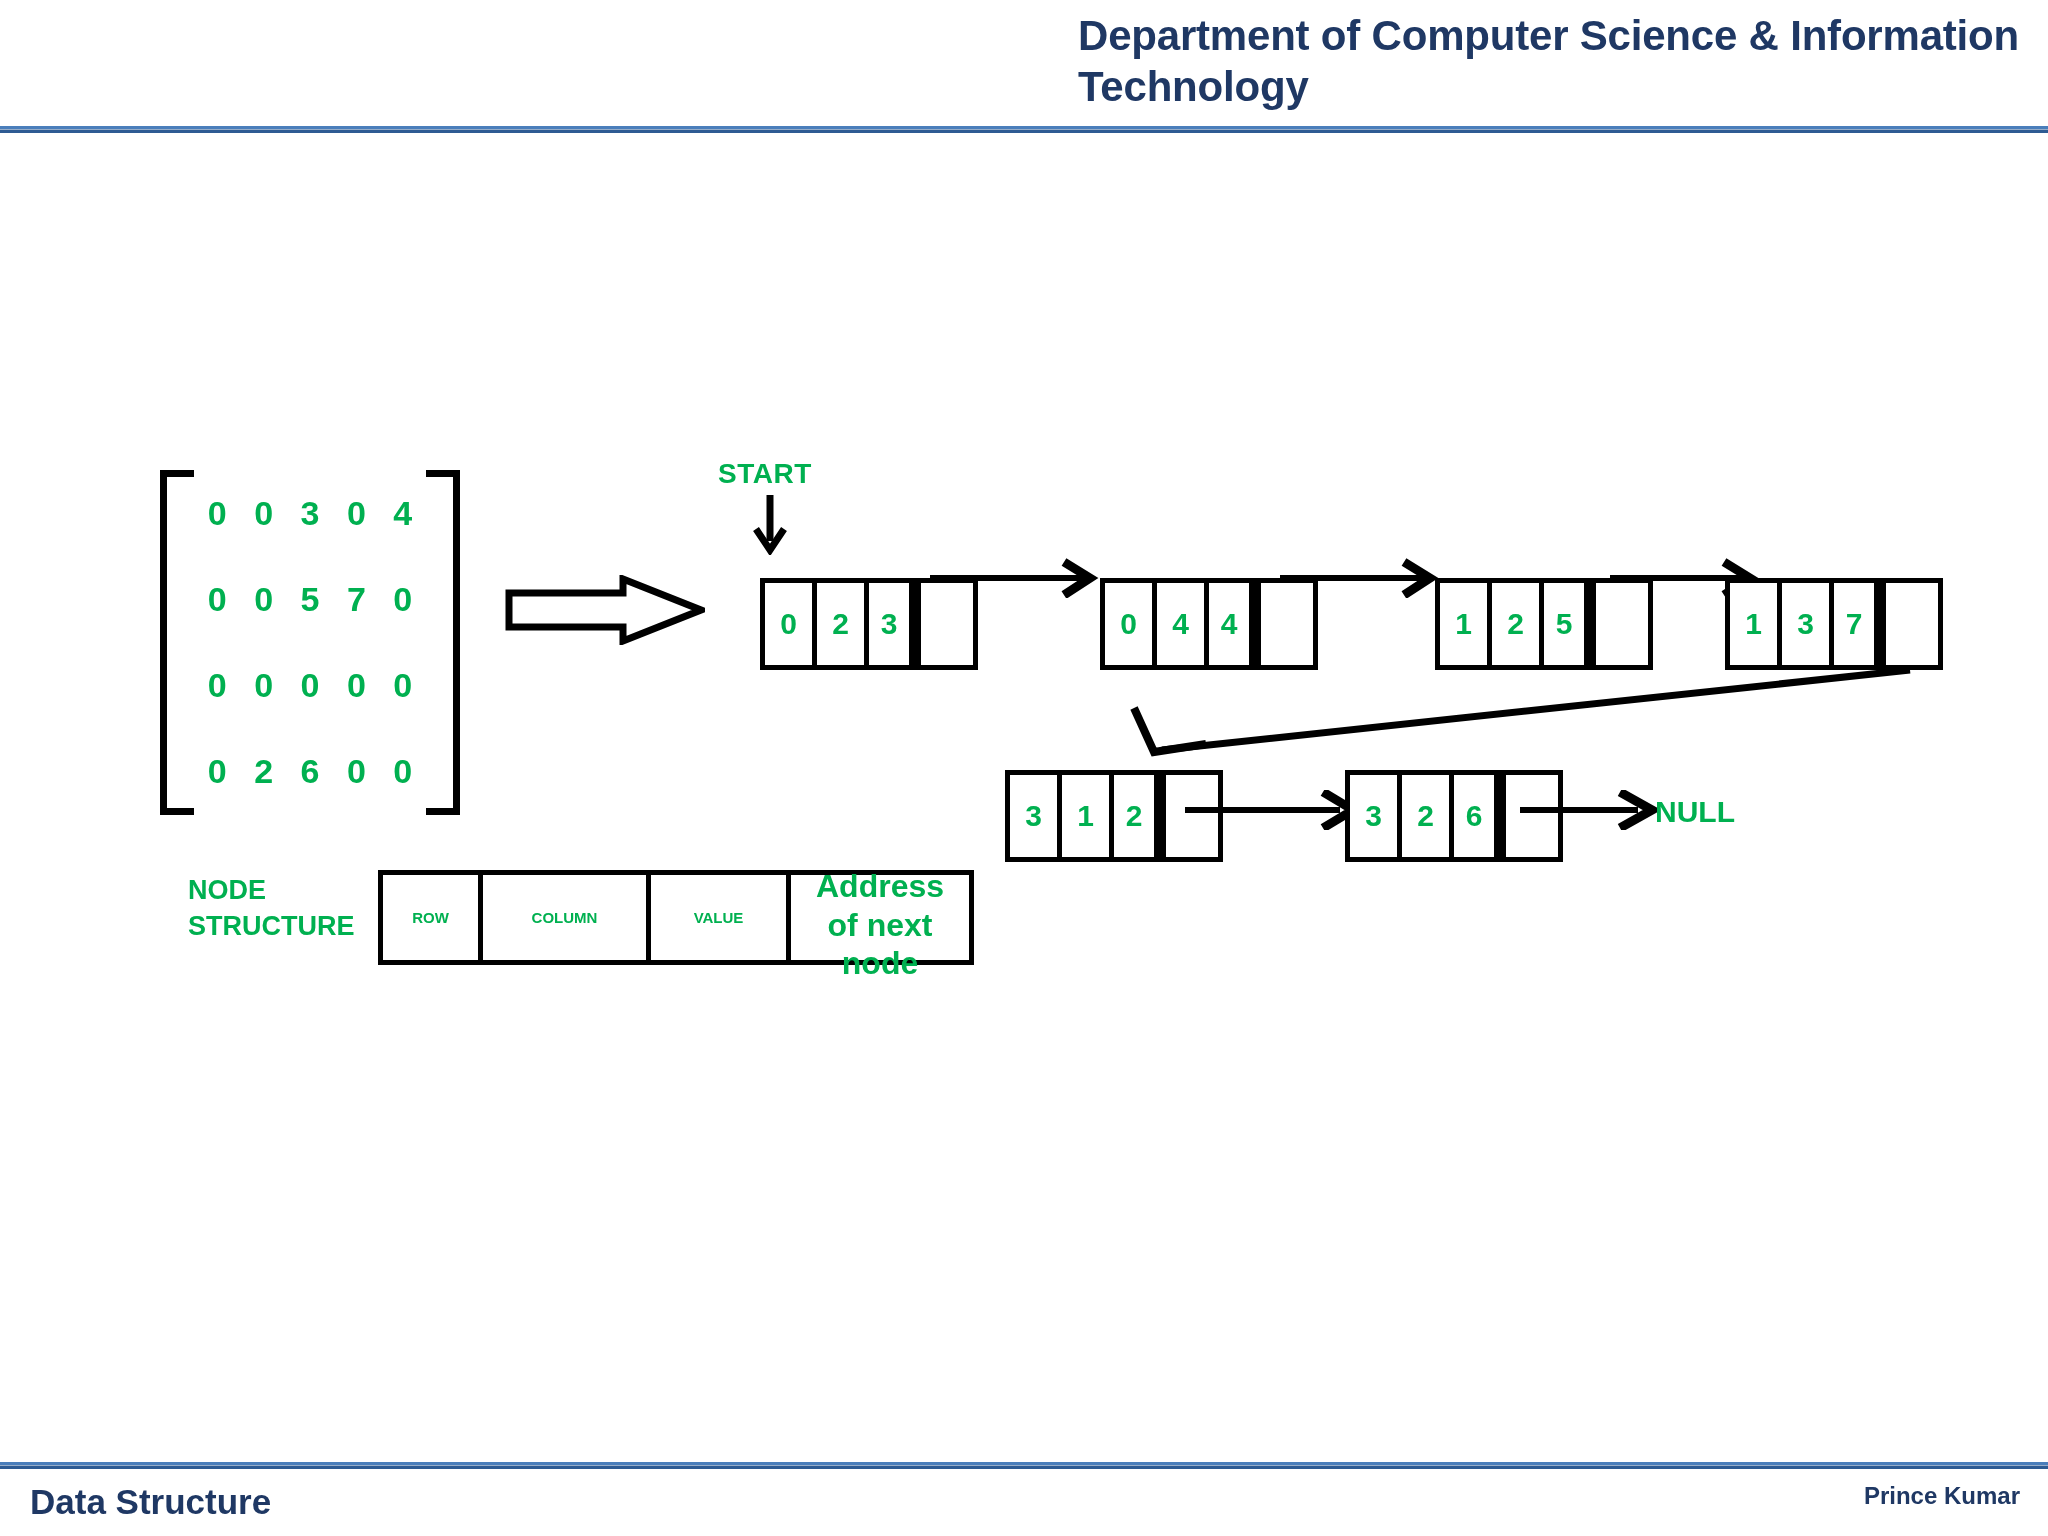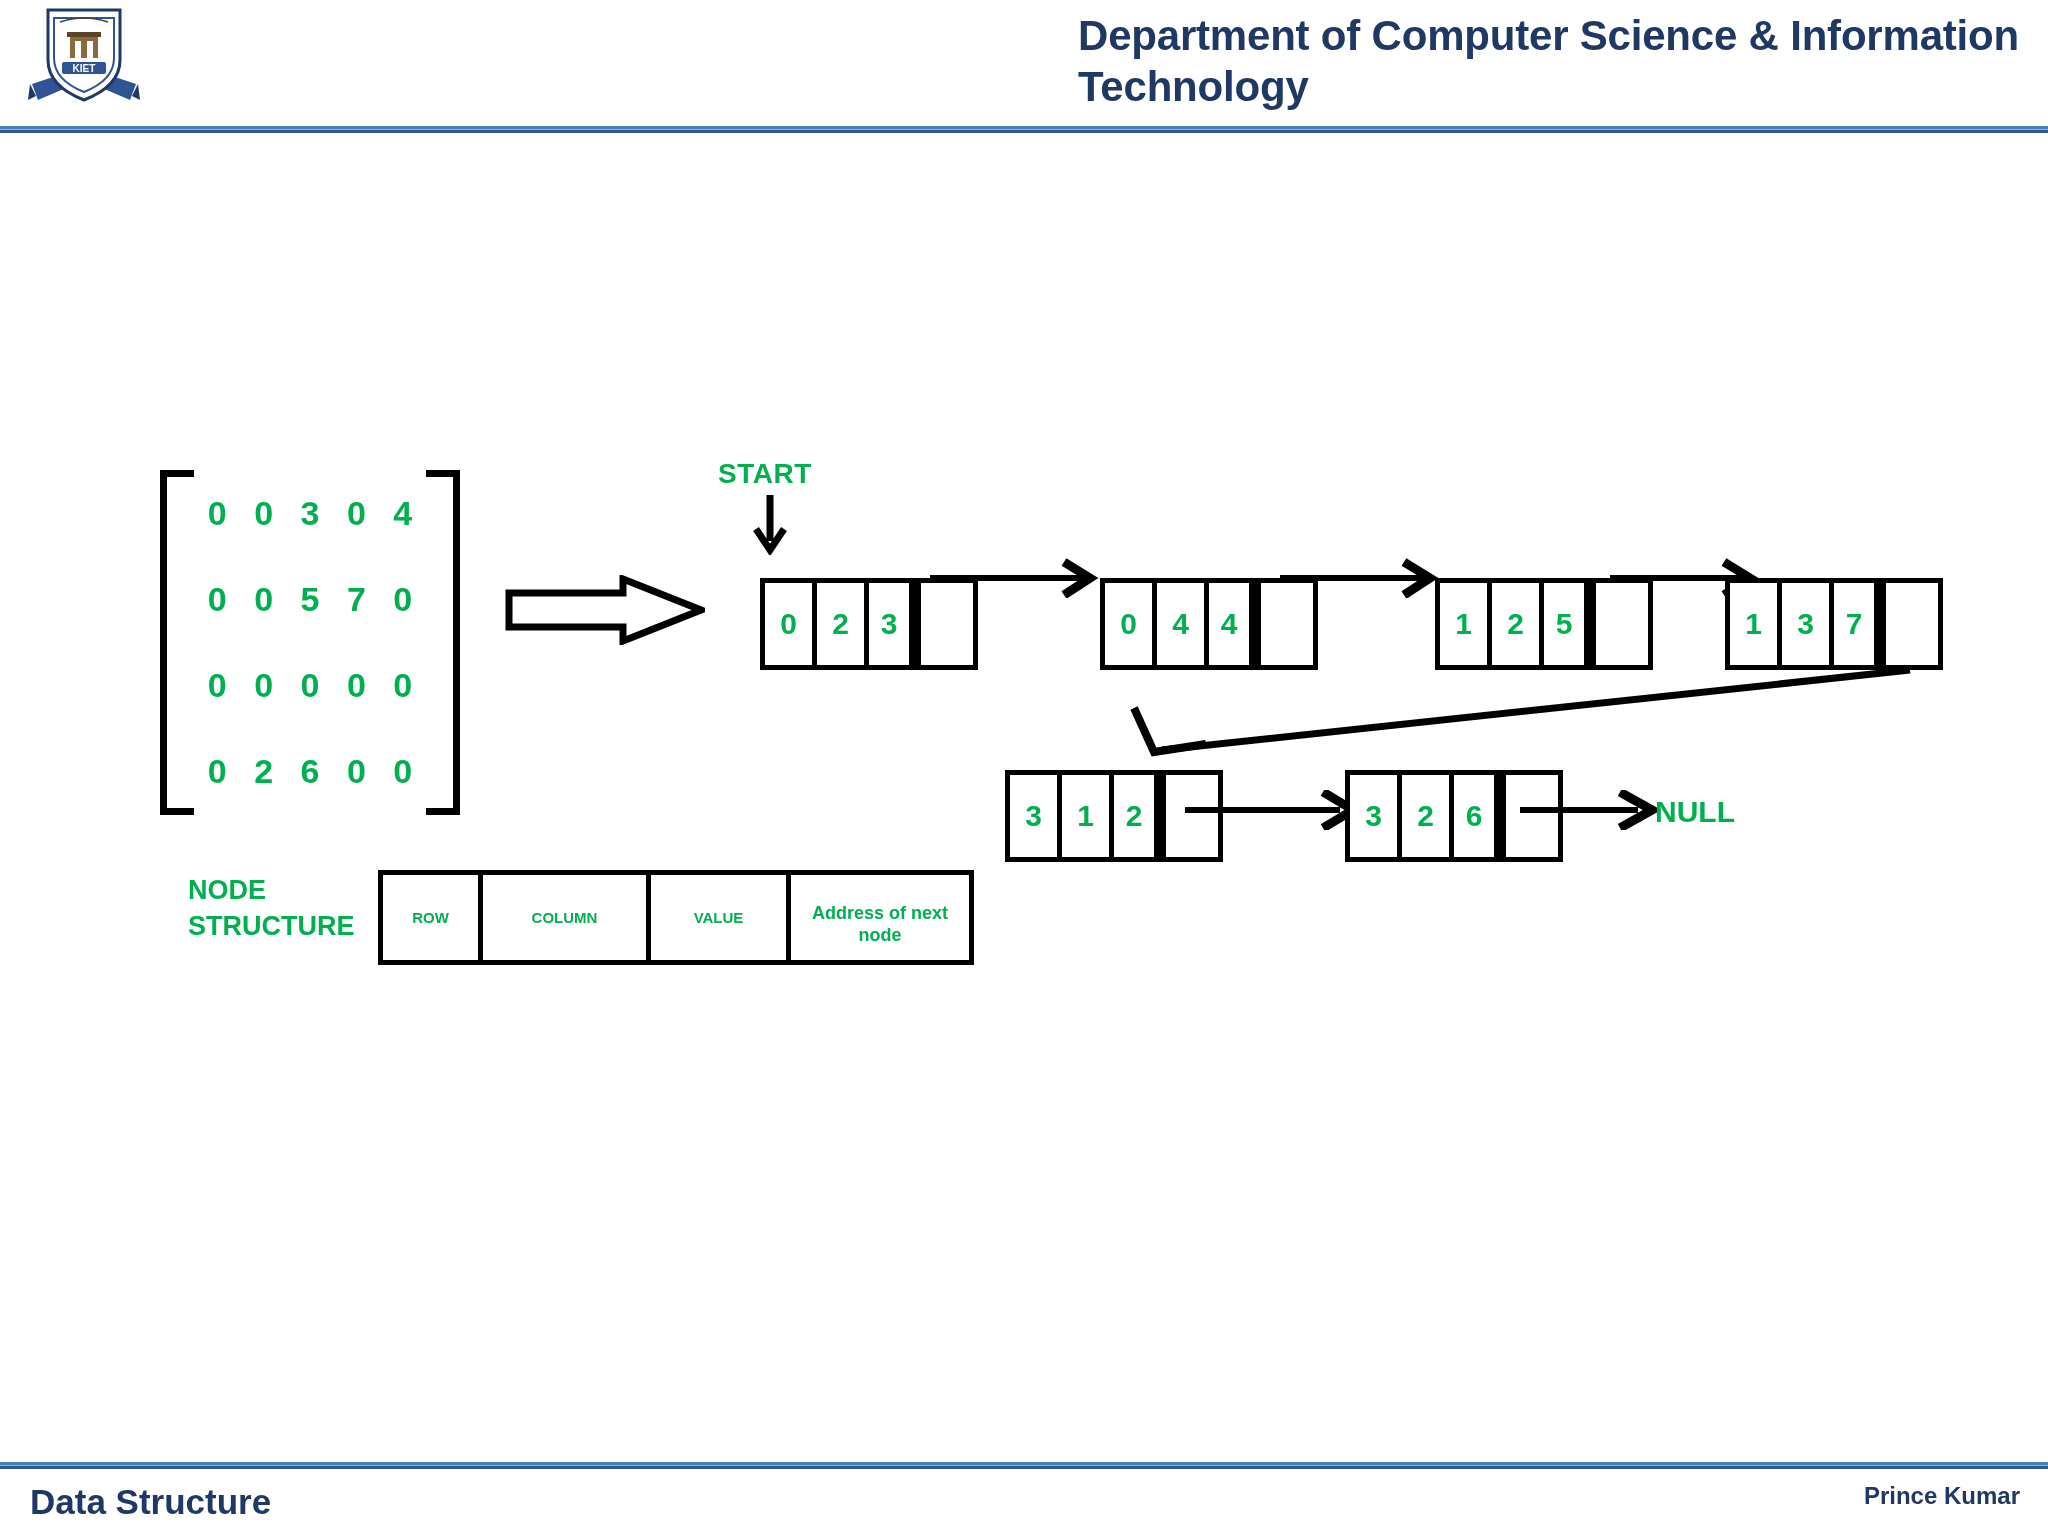--- a/index.html
+++ b/index.html
@@ -212,43 +212,20 @@
     left: 1120px;
     top: 640px;
     width: 800px;
     height: 140px;
   }
 </style>
 </head>
 <body>
 
 <div id="header">
-  <div id="logo">
-    <svg viewBox="0 0 116 110" width="116" height="110">
-
-      <path d="M6 80 L36 70 L40 84 L12 96 Z" fill="#2f5496"></path>
-      <path d="M110 80 L80 70 L76 84 L104 96 Z" fill="#2f5496"></path>
-      <path d="M4 80 L10 92 L2 96 Z" fill="#1f3864"></path>
-      <path d="M112 80 L106 92 L114 96 Z" fill="#1f3864"></path>
-
-      <path d="M22 6 L94 6 L94 56 Q94 82 58 96 Q22 82 22 56 Z" fill="#ffffff" stroke="#1f3864" stroke-width="3"></path>
-
-      <path d="M28 14 L88 14 L88 54 Q88 76 58 88 Q28 76 28 54 Z" fill="none" stroke="#2f5496" stroke-width="2"></path>
-
-      <rect x="44" y="32" width="28" height="22" fill="#8a6b3f"></rect>
-      <rect x="49" y="37" width="6" height="17" fill="#ffffff"></rect>
-      <rect x="61" y="37" width="6" height="17" fill="#ffffff"></rect>
-      <rect x="41" y="28" width="34" height="5" fill="#5b4426"></rect>
-
-      <rect x="36" y="58" width="44" height="12" rx="2" fill="#2f5496"></rect>
-      <text x="58" y="68" font-family="'Liberation Sans',sans-serif" font-size="10" font-weight="bold" fill="#ffffff" text-anchor="middle">KIET</text>
-
-      <path d="M34 18 Q58 10 82 18" fill="none" stroke="#444" stroke-width="1.5"></path>
-    </svg>
-  </div>
   <div id="header-title">Department of Computer Science &amp; Information Technology</div>
   <div id="header-rule"></div>
 </div>
 
 <div id="matrix-block">
   <div class="bracket bracket-left"></div>
   <div class="bracket bracket-right"></div>
   <div id="matrix-grid">
     <span class="mcell">0</span>
     <span class="mcell">0</span>
@@ -374,18 +351,18 @@
   </svg>
 </div>
 
 <div id="null-label">NULL</div>
 
 <div id="ns-label">NODE STRUCTURE</div>
 <div id="ns-box">
   <span class="nsc" style="width:100px;">ROW</span>
   <span class="nsc" style="width:168px;">COLUMN</span>
   <span class="nsc" style="width:140px;">VALUE</span>
-  <span class="nsc" style="width:178px; font-size:18px; justify-content:flex-start;margin-top:15px;">Address of next node</span>
+  <span class="nsc" style="width:178px; font-size:32px; justify-content:flex-start;margin-top:15px;">Address of next node</span>
 </div>
 
 <div id="footer-rule"></div>
 <div id="footer-left">Data Structure</div>
 <div id="footer-right">Prince Kumar</div>
 
 </body></html>

